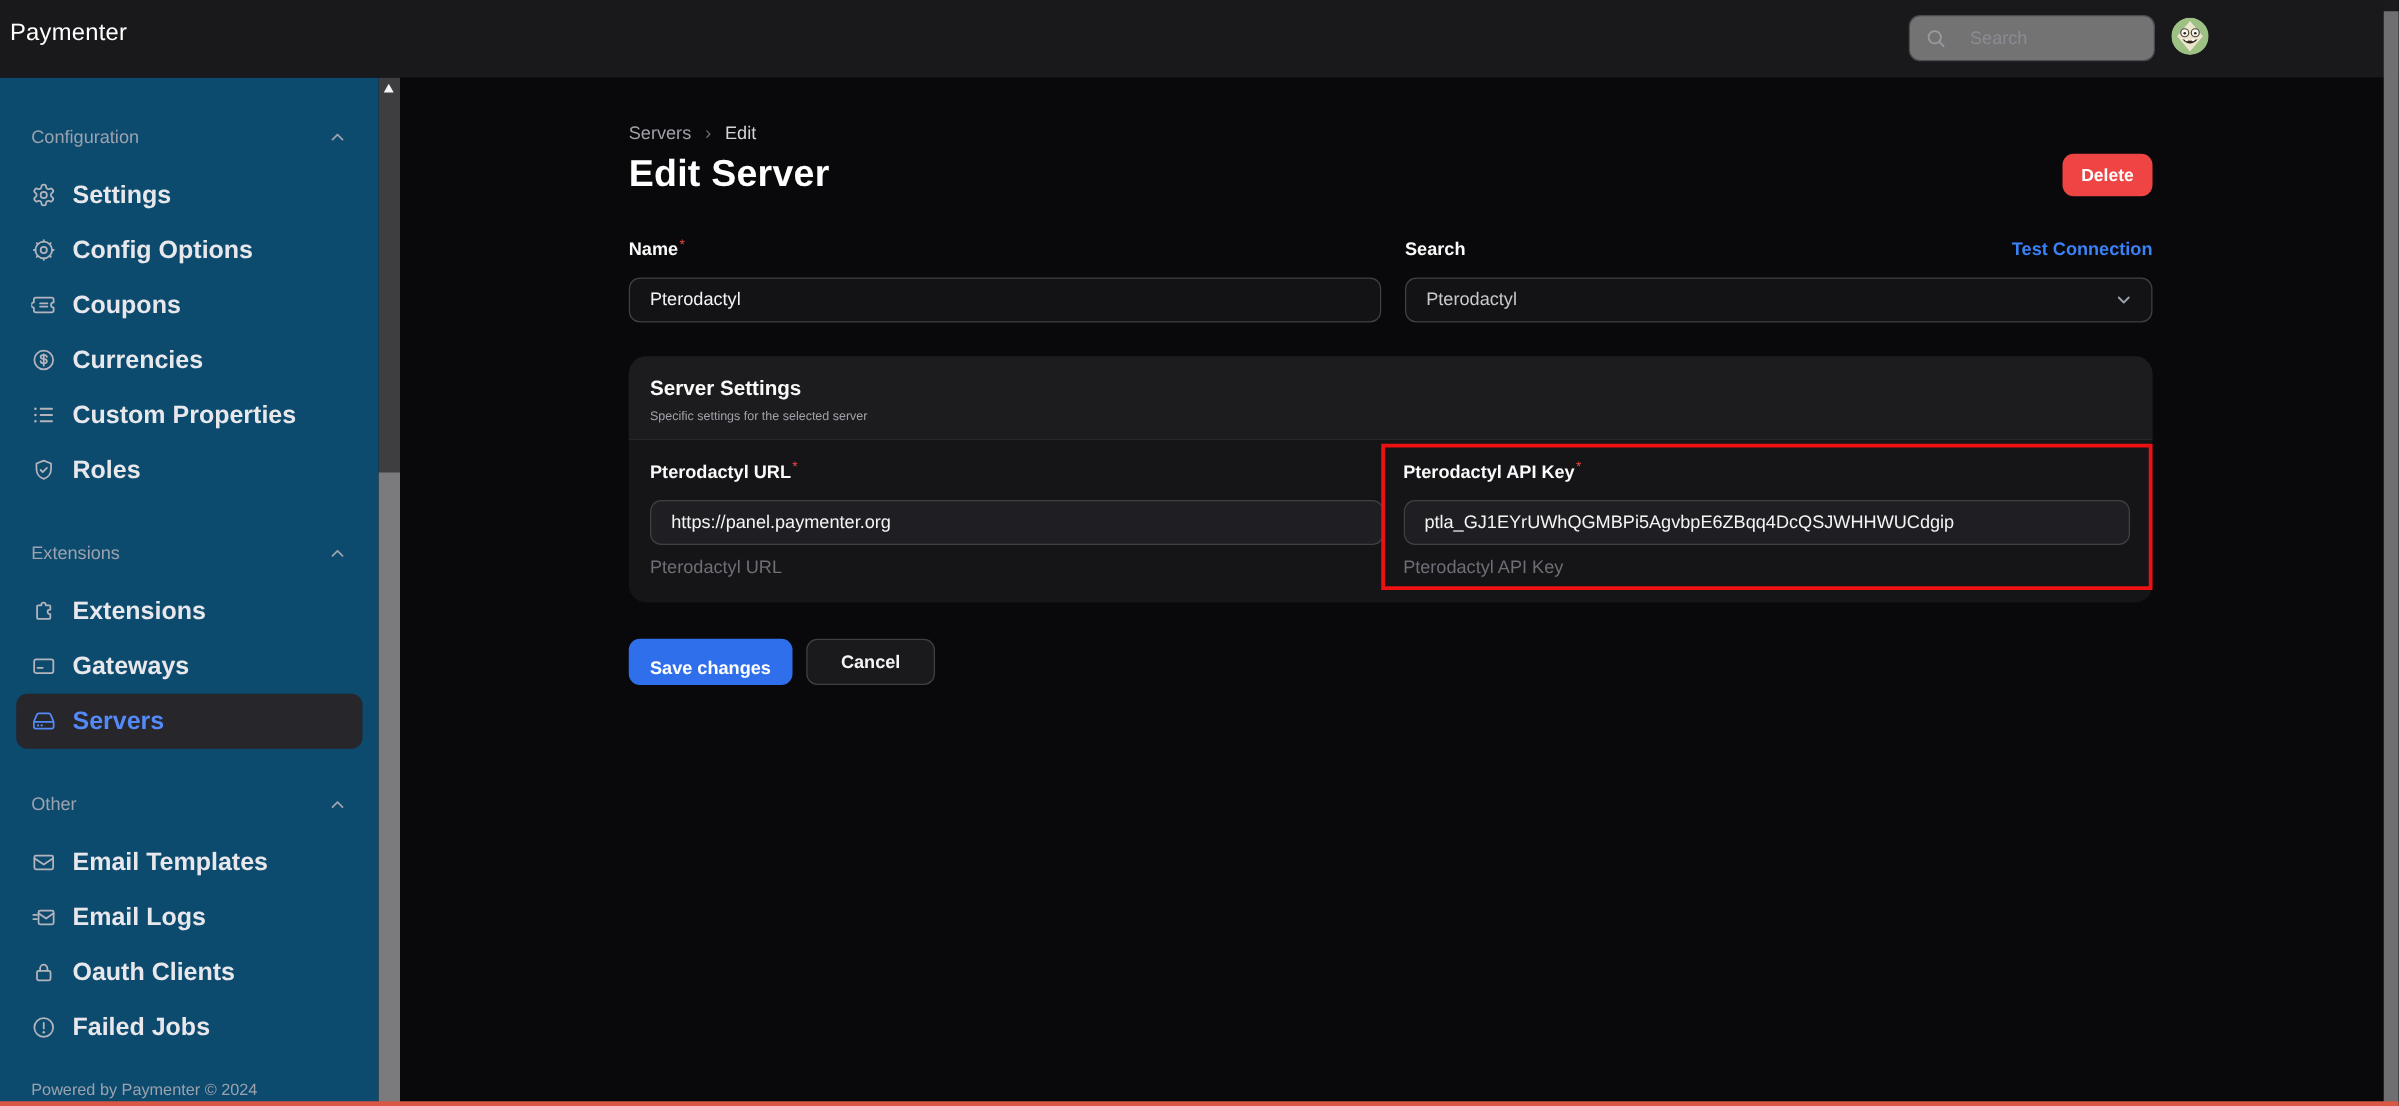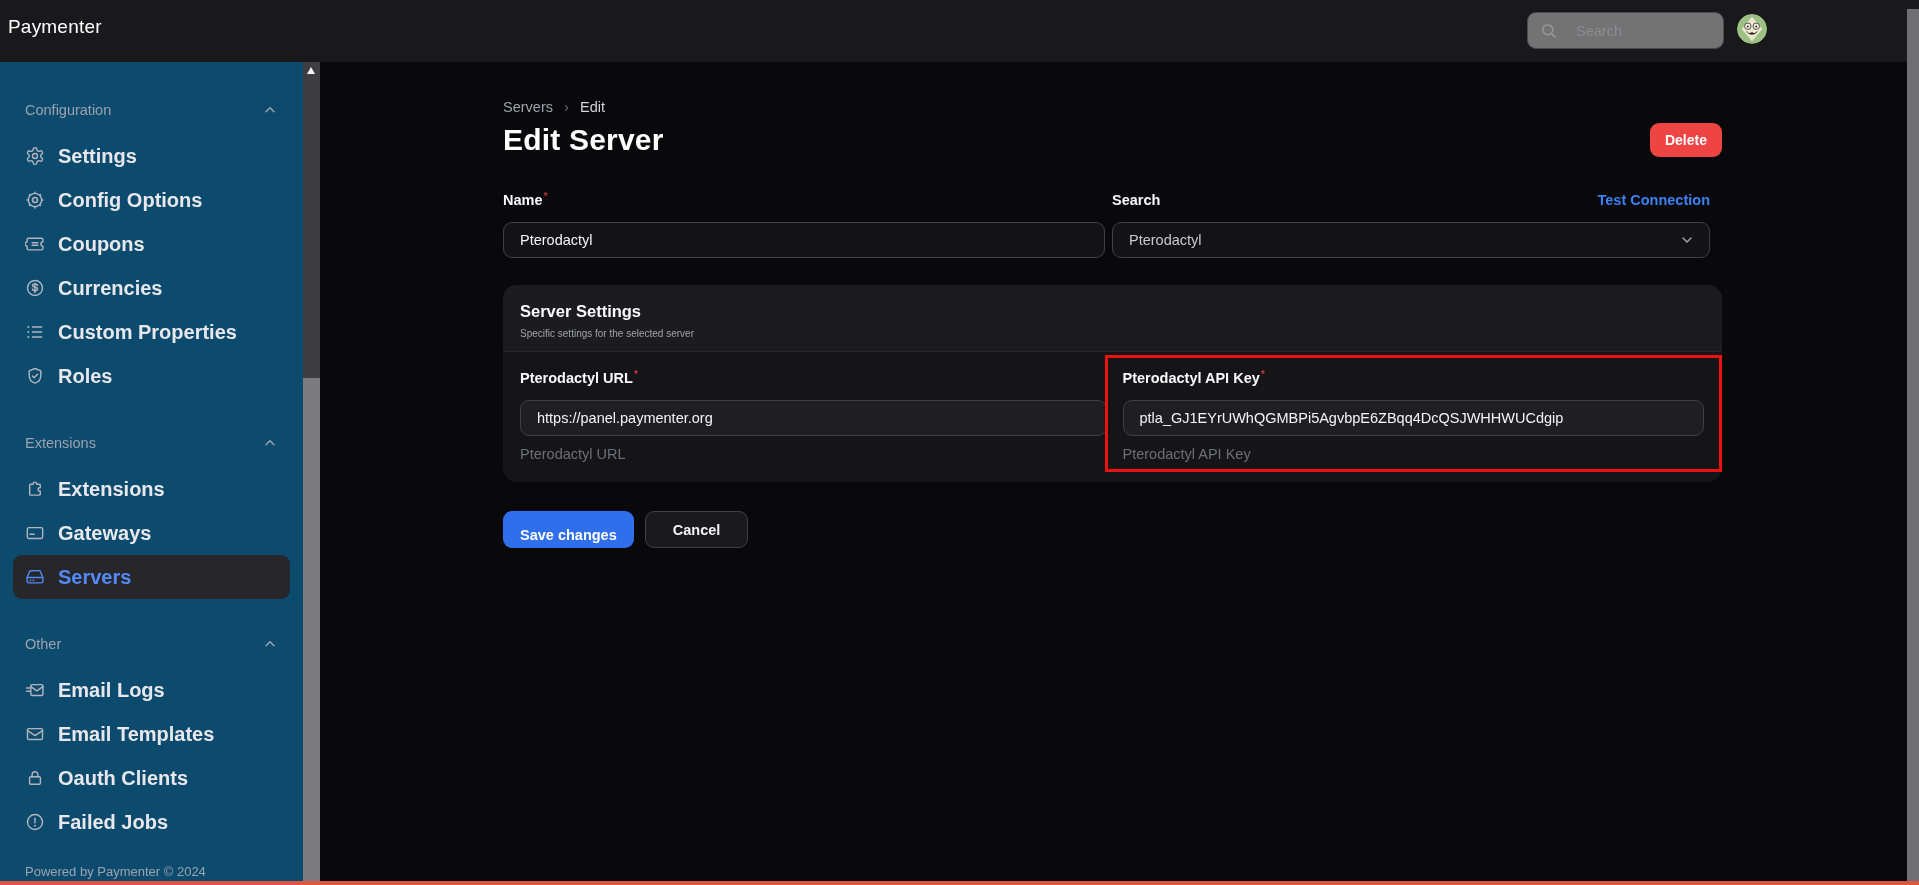--- a/index.html
+++ b/index.html
@@ -54,21 +54,21 @@
   .breadcrumb { margin-top:36px; display:flex; align-items:center; gap:11px; font-size:14.5px; }
   .crumb-root { color:#a1a1aa; cursor:pointer; }
   .crumb-sep { color:#6b6b72; font-size:15px; }
   .crumb-current { color:#d4d4d8; }
 
   .title-row { margin-top:8px; display:flex; align-items:center; justify-content:space-between; }
   .page-title { font-size:30px; font-weight:800; color:#ffffff; letter-spacing:.2px; }
   .btn { border:none; border-radius:9px; font-family:inherit; font-weight:700; cursor:pointer; }
   .btn-delete { height:34px; padding:0 15px; background:#ef4444; color:#fff; font-size:14px; }
 
-  .form-row { margin-top:34px; display:grid; grid-template-columns:602px 598px; column-gap:7px; }
+  .form-row { margin-top:34px; display:grid; grid-template-columns:602px 598px; column-gap:19px; }
   .label-row { height:18px; display:flex; align-items:center; justify-content:space-between; margin-bottom:13px; }
   .f-label { font-size:14.5px; font-weight:700; color:#fafafa; }
   .req { color:#ef4444; font-size:11px; position:relative; top:-5px; margin-left:1px; }
   .link-action { color:#3b82f6; font-size:14.5px; font-weight:700; cursor:pointer; }
 
   .t-input { width:100%; height:36px; border-radius:9px; border:1px solid #3f3f46; background:#131316;
     color:#f4f4f5; font-size:14.5px; padding:0 16px; font-family:inherit; outline:none; }
   .select { width:100%; height:36px; border-radius:9px; border:1px solid #3f3f46; background:#131316;
     display:flex; align-items:center; justify-content:space-between; padding:0 14px 0 16px; cursor:pointer; }
   .select .sel-value { color:#c9c9ce; font-size:14.5px; }
@@ -225,35 +225,35 @@
           <span>Other</span>
           <span style="display: flex;">
             <svg width="16" height="16" viewBox="0 0 24 24" fill="none" stroke="currentColor" stroke-width="2.2" stroke-linecap="round" stroke-linejoin="round">
               <path d="M6 14.5l6-6 6 6"></path>
             </svg>
           </span>
         </div>
         <div class="side-item">
           <span style="display: flex;">
             <svg width="20" height="20" viewBox="0 0 24 24" fill="none" stroke="currentColor" stroke-width="1.7" stroke-linecap="round" stroke-linejoin="round">
+              <rect x="3" y="5.5" width="18" height="13" rx="1.5"></rect>
+              <path d="M3 8l9 6 9-6"></path>
+            </svg>
+          </span>
+          <span class="side-label">Email Templates</span>
+        </div>
+        <div class="side-item">
+          <span style="display: flex;">
+            <svg width="20" height="20" viewBox="0 0 24 24" fill="none" stroke="currentColor" stroke-width="1.7" stroke-linecap="round" stroke-linejoin="round">
               <rect x="7" y="5.5" width="14.5" height="13" rx="1.5"></rect>
               <path d="M7 8l7.25 5L21.5 8"></path>
               <path d="M2 9.5h3.5M2 13.5h3.5"></path>
             </svg>
           </span>
           <span class="side-label">Email Logs</span>
-        </div>
-        <div class="side-item">
-          <span style="display: flex;">
-            <svg width="20" height="20" viewBox="0 0 24 24" fill="none" stroke="currentColor" stroke-width="1.7" stroke-linecap="round" stroke-linejoin="round">
-              <rect x="3" y="5.5" width="18" height="13" rx="1.5"></rect>
-              <path d="M3 8l9 6 9-6"></path>
-            </svg>
-          </span>
-          <span class="side-label">Email Templates</span>
         </div>
         <div class="side-item">
           <span style="display: flex;">
             <svg width="20" height="20" viewBox="0 0 24 24" fill="none" stroke="currentColor" stroke-width="1.7" stroke-linecap="round" stroke-linejoin="round">
               <rect x="5.5" y="10.5" width="13" height="9" rx="1.5"></rect>
               <path d="M8.5 10.5V8a3.5 3.5 0 0 1 7 0v2.5"></path>
             </svg>
           </span>
           <span class="side-label">Oauth Clients</span>
         </div>

